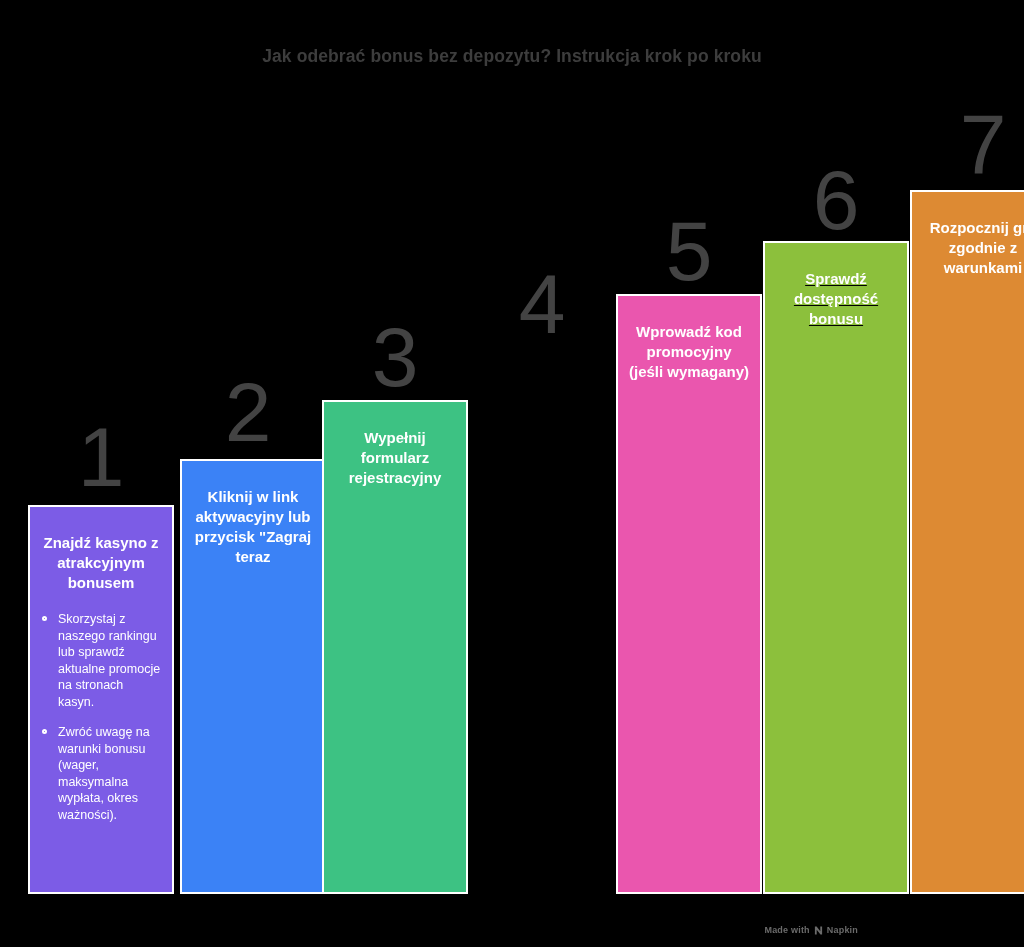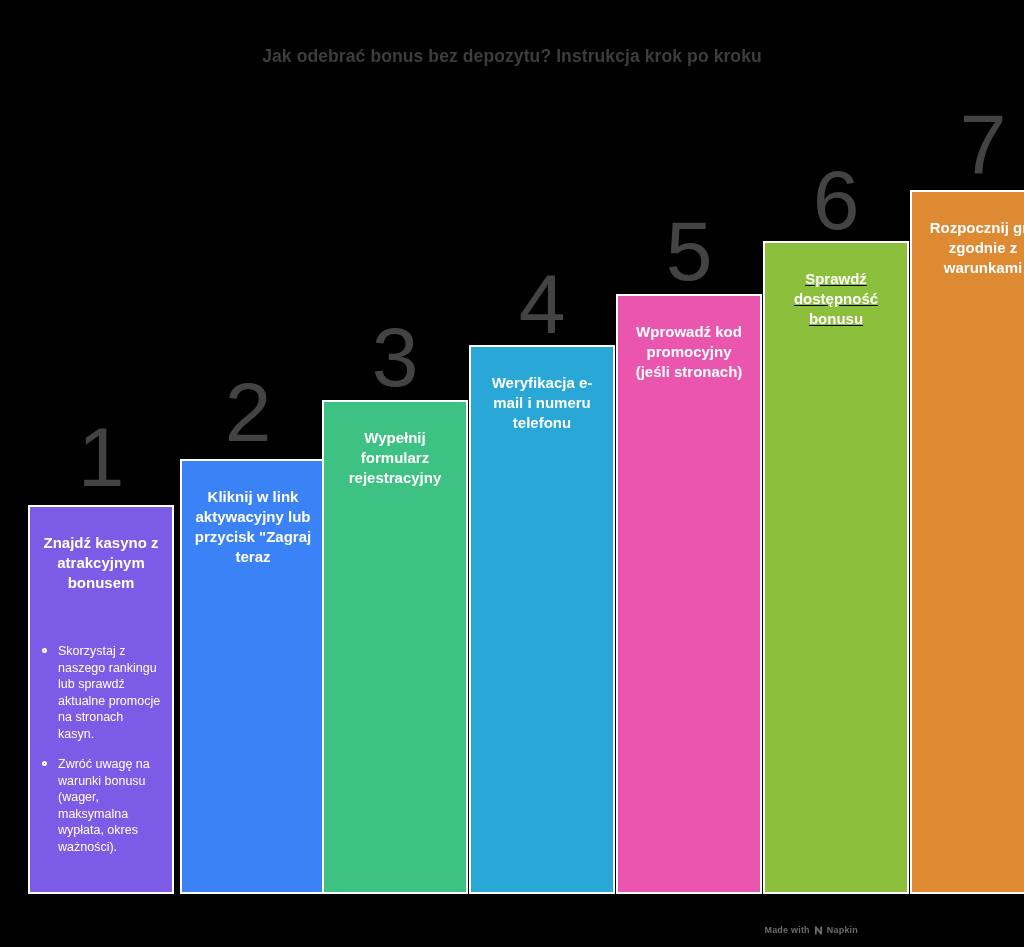--- a/index.html
+++ b/index.html
@@ -127,42 +127,39 @@
 </style>
 </head>
 <body>
 
 <div id="canvas">
 
   <div class="title">Jak odebrać bonus bez depozytu? Instrukcja krok po kroku</div>
 
   <div class="chart" id="chart">
       <div class="step-number" style="left: 28px; top: 415px; width: 146px;">1</div>
-      <div class="step" style="left: 28px; top: 505px; width: 146px; height: 389px; bottom: auto; background: rgb(124, 92, 230); gap: 32px;">
+      <div class="step" style="left: 28px; top: 505px; width: 146px; height: 389px; bottom: auto; background: rgb(124, 92, 230);">
         <div class="step-heading">Znajdź kasyno z atrakcyjnym bonusem</div>
         <ul class="bullets">
           <li><span class="bullet-dot"></span><span>Skorzystaj z naszego rankingu lub sprawdź aktualne promocje na stronach kasyn.</span></li>
           <li><span class="bullet-dot"></span><span>Zwróć uwagę na warunki bonusu (wager, maksymalna wypłata, okres ważności).</span></li>
         </ul>
       </div>
       <div class="step-number" style="left: 175px; top: 370px; width: 146px;">2</div>
       <div class="step" style="left: 180px; top: 459px; width: 146px; height: 435px; bottom: auto; background: #3b82f6;">
         <div class="step-heading">Kliknij w link aktywacyjny lub przycisk "Zagraj teraz</div>
       </div>
       <div class="step-number" style="left: 322px; top: 315px; width: 146px;">3</div>
       <div class="step" style="left: 322px; top: 400px; width: 146px; height: 494px; bottom: auto; background: rgb(61, 194, 131);">
         <div class="step-heading">Wypełnij formularz rejestracyjny</div>
       </div>
       <div class="step-number" style="left: 469px; top: 262px; width: 146px;">4</div>
-      <div class="step" style="left: 469px; top: 345px; width: 146px; height: 549px; bottom: auto; background: rgb(41, 168, 216);">
-        <div class="step-heading">Weryfikacja e-mail i numeru telefonu</div>
-      </div>
       <div class="step-number" style="left: 616px; top: 209px; width: 146px;">5</div>
       <div class="step" style="left: 616px; top: 294px; width: 146px; height: 600px; bottom: auto; background: rgb(234, 86, 174);">
-        <div class="step-heading">Wprowadź kod promocyjny (jeśli stronach)</div>
+        <div class="step-heading">Wprowadź kod promocyjny (jeśli wymagany)</div>
       </div>
       <div class="step-number" style="left: 763px; top: 158px; width: 146px;">6</div>
       <div class="step" style="left: 763px; top: 241px; width: 146px; height: 653px; bottom: auto; background: rgb(140, 192, 60); text-decoration: underline;">
         <div class="step-heading">Sprawdź dostępność bonusu</div>
       </div>
       <div class="step-number" style="left: 910px; top: 102px; width: 146px;">7</div>
       <div class="step" style="left: 910px; top: 190px; width: 146px; height: 704px; bottom: auto; background: rgb(221, 138, 51);">
         <div class="step-heading">Rozpocznij grę zgodnie z warunkami</div>
       </div>
     </div>

